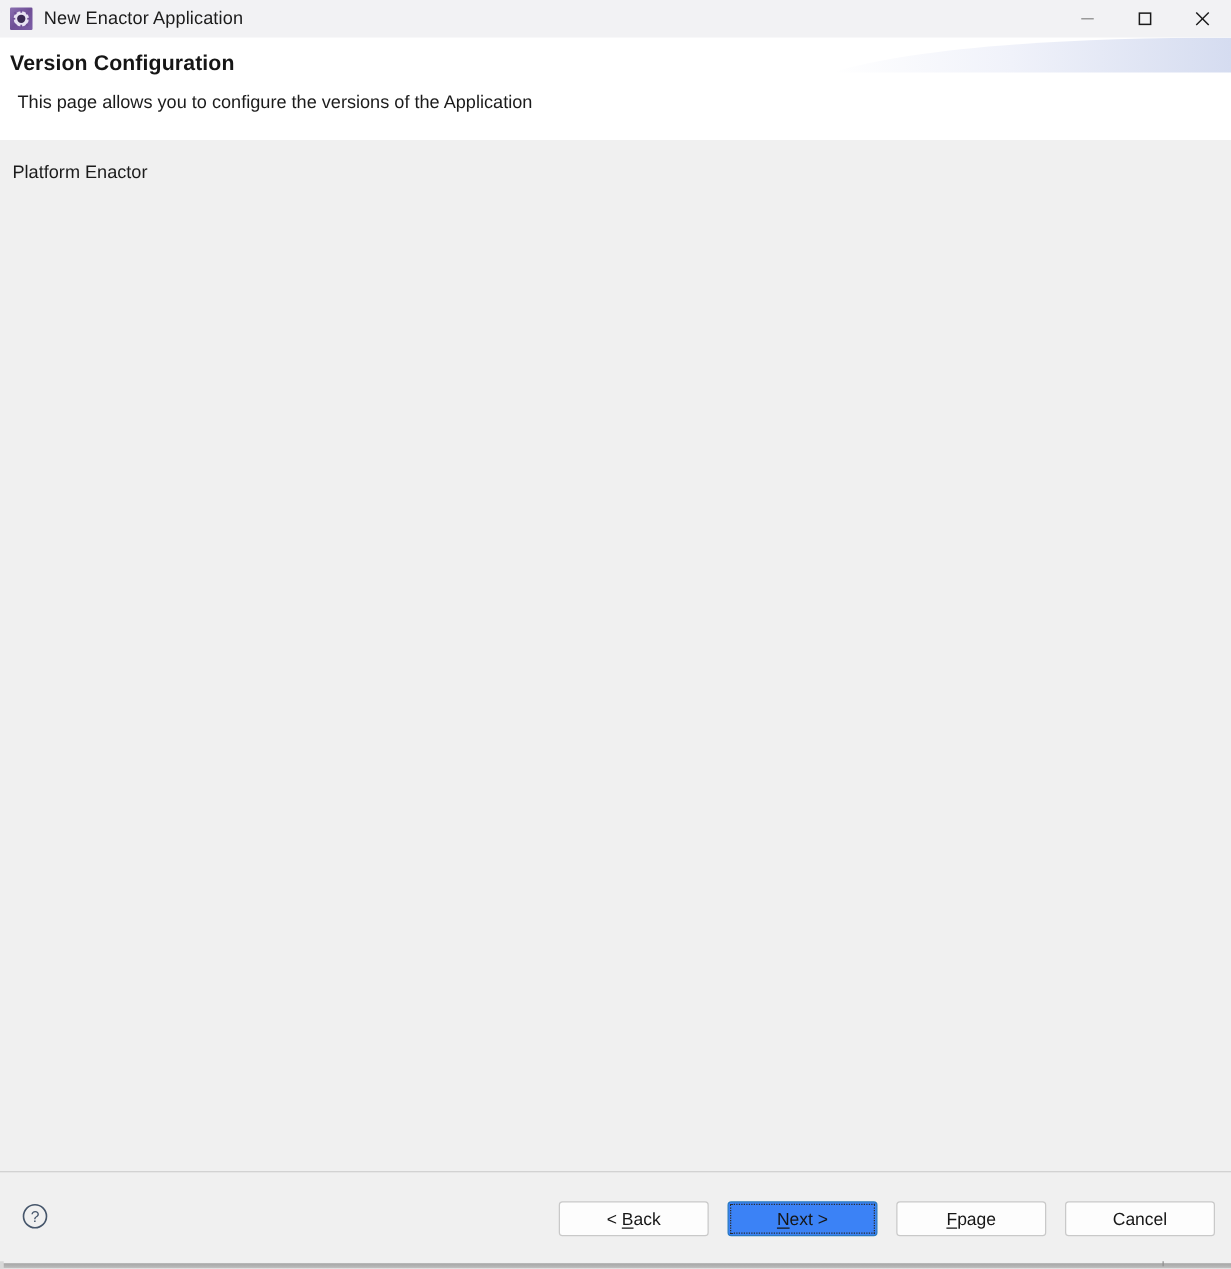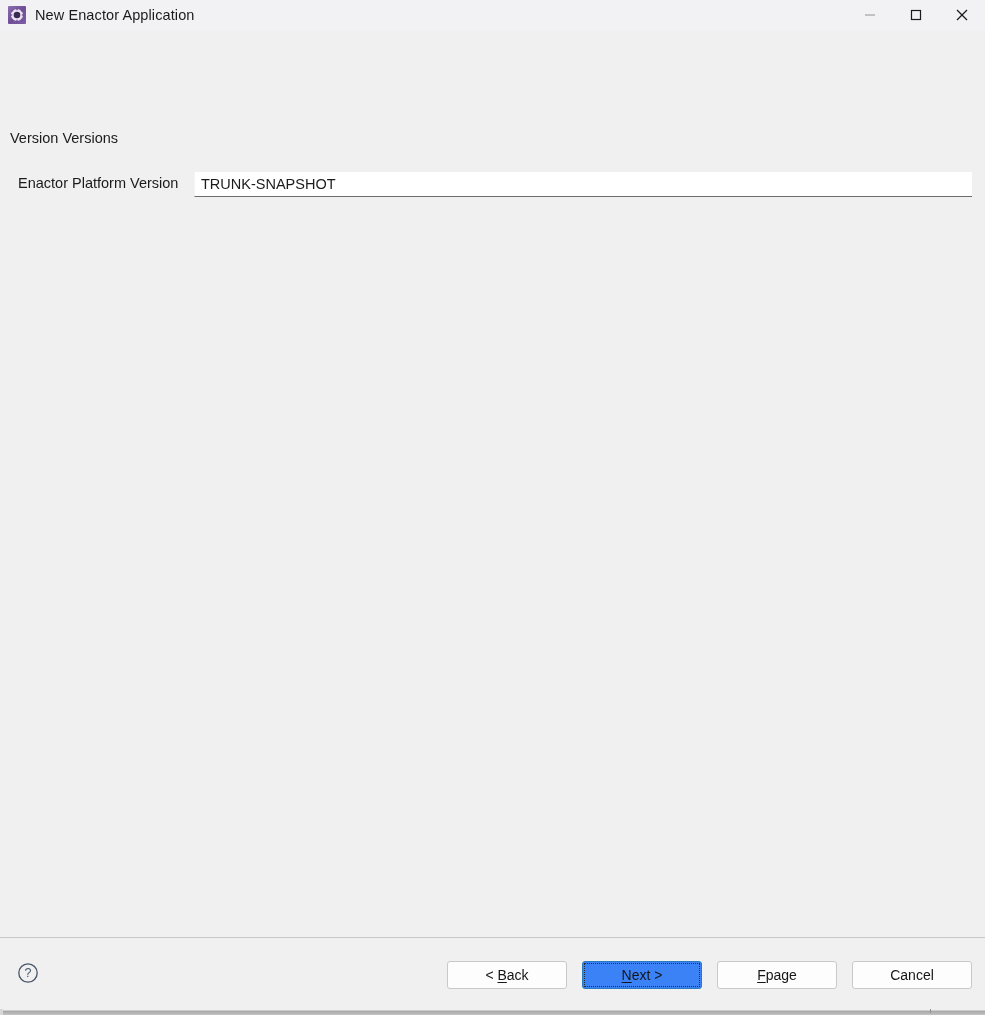--- a/index.html
+++ b/index.html
@@ -289,29 +289,39 @@
       </div>
       <div class="win-btn">
         <svg width="16" height="16" viewBox="0 0 16 16" aria-hidden="true">
           <line x1="3" y1="3" x2="13" y2="13" stroke="#1b1b1b" stroke-width="1.2"></line>
           <line x1="13" y1="3" x2="3" y2="13" stroke="#1b1b1b" stroke-width="1.2"></line>
         </svg>
       </div>
     </div>
   </div>
 
+  <div class="header">
+    <svg class="header-wave" viewBox="0 0 320 46" preserveAspectRatio="none">
+      <defs>
+        <linearGradient id="wg" x1="0" y1="0" x2="1" y2="0">
+          <stop offset="0%" stop-color="#ffffff"></stop>
+          <stop offset="45%" stop-color="#f0f2fa"></stop>
+          <stop offset="100%" stop-color="#d5dcf0"></stop>
+        </linearGradient>
+      </defs>
+      <path d="M320,0 L320,28 L0,28 C60,10 170,0 320,0 Z" fill="url(#wg)"></path>
+    </svg>
+    <div class="header-title">Version Configuration</div>
+    <div class="header-desc">This page allows you to configure the versions of the Application</div>
+  </div>
   <div class="header-rule"></div>
 
   <div class="body-area">
-    <div class="group-label">Version Versions</div>
-
-    <div class="field-row">
-      <div class="field-label">Enactor Platform Version</div>
-      <input class="field-input" type="text" value="TRUNK-SNAPSHOT" style="">
-    </div>
+    <div class="group-label">Platform Enactor</div>
+
   </div>
 
   <div class="footer-rule"></div>
   <div class="footer">
     <div class="help-icon">
       <svg width="24" height="24" viewBox="0 0 24 24" aria-hidden="true">
         <circle cx="12" cy="12" r="9.2" fill="none" stroke="#46566b" stroke-width="1.3"></circle>
         <text x="12" y="16.4" text-anchor="middle" font-family="Liberation Sans, sans-serif" font-size="12.5" fill="#46566b">?</text>
       </svg>
     </div>

